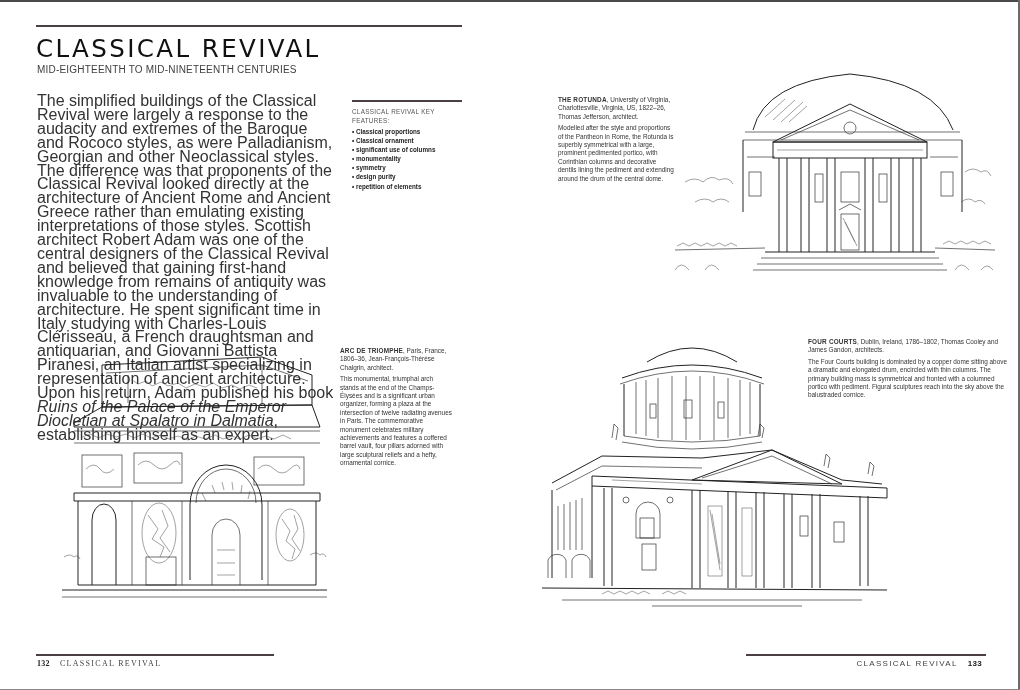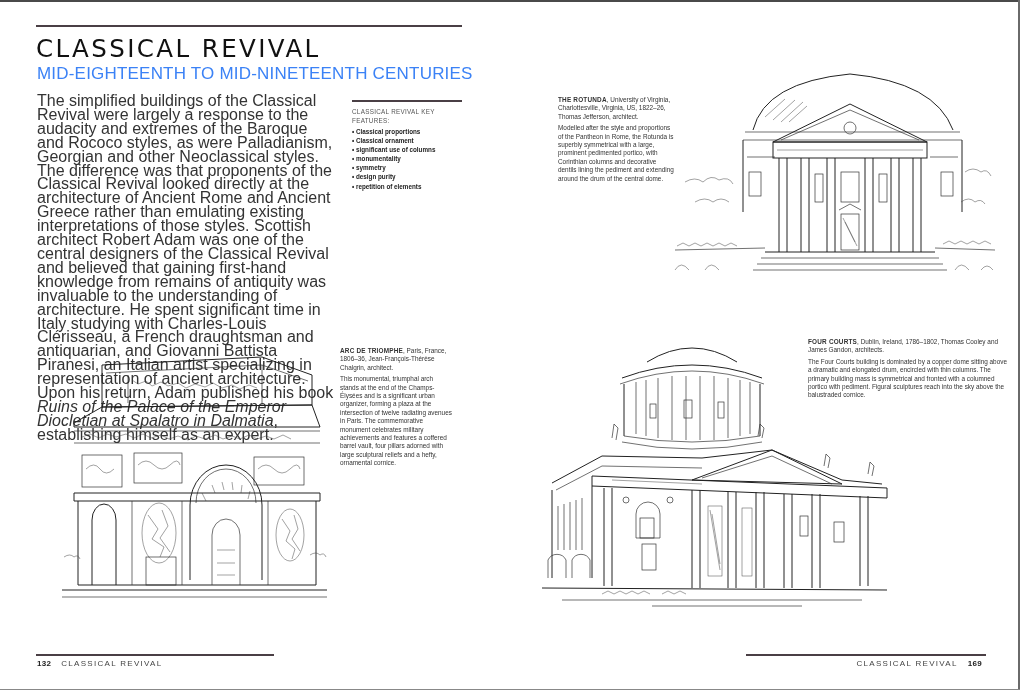--- a/index.html
+++ b/index.html
@@ -10,43 +10,43 @@
   .frame-bottom { position: absolute; left: 0; bottom: 0; width: 1020px; height: 1px; background: #888; }
 
   .rule { position: absolute; height: 2px; background: #4a3f45; }
   .rule-head { left: 36px; top: 25px; width: 426px; }
   .rule-key { left: 352px; top: 100px; width: 110px; height: 1.5px; }
   .rule-foot-left { left: 36px; top: 654px; width: 238px; }
   .rule-foot-right { left: 746px; top: 654px; width: 240px; }
 
   .title { position: absolute; left: 36px; top: 34px; font-family: "DejaVu Sans", sans-serif;
            font-size: 24.5px; letter-spacing: 2.4px; font-weight: normal; color: #111; }
-  .subtitle { position: absolute; left: 37px; top: 64px; font-size: 17px; letter-spacing: 0.2px;
-              color: #3b82f6; font-family: "Liberation Sans", sans-serif; }
+  .subtitle { position: absolute; left: 37px; top: 64px; font-size: 10px; letter-spacing: 0.2px;
+              color: #404040; font-family: "Liberation Sans", sans-serif; }
 
   .body-text { position: absolute; left: 37px; top: 94px; width: 300px;
                font-family: "Liberation Sans", sans-serif; font-size: 16px; line-height: 13.9px; color: #333; }
   .body-text em { font-style: italic; }
 
   .key { position: absolute; left: 352px; top: 108px; width: 120px; font-family: "Liberation Sans", sans-serif; }
   .key-head { font-size: 6.3px; letter-spacing: 0.3px; color: #555; line-height: 8.5px; margin-bottom: 2px; }
   .key-list { list-style: none; }
   .key-list li { font-size: 6.3px; font-weight: bold; color: #222; line-height: 9.1px; }
   .key-list li::before { content: "• "; }
 
   .caption { position: absolute; font-family: "Liberation Sans", sans-serif; font-size: 6.4px; line-height: 8.4px; color: #333; }
   .caption .cap-title { display: block; margin-bottom: 3px; }
   .caption .cap-title b { font-weight: bold; letter-spacing: 0.2px; }
   .cap-rotunda { left: 558px; top: 96px; width: 118px; }
   .cap-arc { left: 340px; top: 347px; width: 112px; }
   .cap-four { left: 808px; top: 338px; width: 200px; }
 
   .footer { position: absolute; top: 659px; font-family: "Liberation Sans", sans-serif; font-size: 8px; letter-spacing: 1.3px; color: #444; }
   .footer .pagenum { font-weight: bold; color: #222; letter-spacing: 0.3px; }
-  .footer-left { left: 37px; }
+  .footer-left { left: 37px; font-family: Liberation Serif, serif; }
   .footer-left .pagenum { margin-right: 10px; }
   .footer-right { right: 38px; }
   .footer-right .pagenum { margin-left: 10px; }
 
   .drawing { position: absolute; }
   .drawing svg { width: 100%; height: 100%; display: block; }
   .d-rotunda { left: 665px; top: 62px; width: 335px; height: 215px; }
   .d-arc { left: 62px; top: 335px; width: 265px; height: 272px; }
   .d-four { left: 542px; top: 338px; width: 350px; height: 270px; }
   svg .ink { fill: none; stroke: #222; stroke-width: 1; }
@@ -249,14 +249,14 @@
   </svg>
 </div>
 
 <div class="caption cap-four">
   <span class="cap-title"><b>FOUR COURTS</b><span>, Dublin, Ireland, 1786–1802, Thomas Cooley and James Gandon, architects.</span></span>
   <span>The Four Courts building is dominated by a copper dome sitting above a dramatic and elongated drum, encircled with thin columns. The primary building mass is symmetrical and fronted with a columned portico with pediment. Figural sculptures reach into the sky above the balustraded cornice.</span>
 </div>
 
 <div class="rule rule-foot-right"></div>
 <div class="footer footer-right">
-  <span>CLASSICAL REVIVAL</span><span class="pagenum">169</span>
+  <span>CLASSICAL REVIVAL</span><span class="pagenum">133</span>
 </div>
 
 </body></html>

